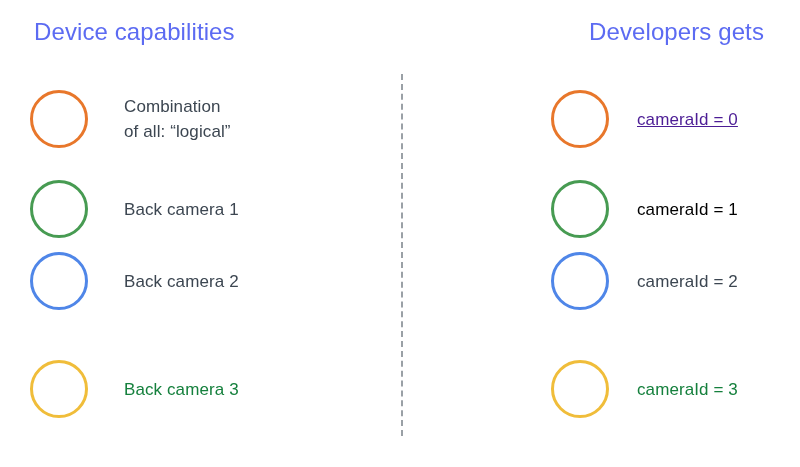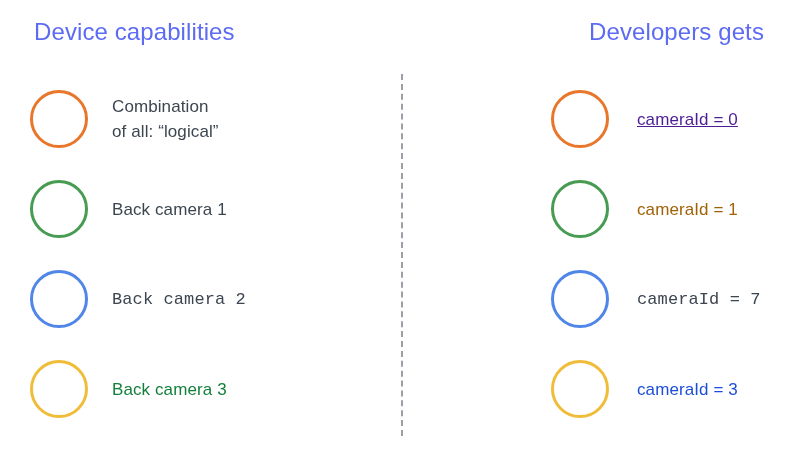--- a/index.html
+++ b/index.html
@@ -55,34 +55,34 @@
     position: absolute;
     display: flex;
     align-items: center;
     height: 58px;
   }
   .column.left  .row { left: 30px;  }
   .column.right .row { left: 111px; }
 
   .row.r0 { top: 90px;  }
   .row.r1 { top: 180px; }
-  .row.r2 { top: 270px; font-family: Liberation Mono, monospace; }
+  .row.r2 { top: 252px; }
   .row.r3 { top: 360px; }
 
   .circle {
     width: 58px;
     height: 58px;
     border-radius: 50%;
     border: 3px solid #000;
     background: transparent;
     flex: 0 0 auto;
   }
 
   .row-label {
-    margin-left: 24px;
+    margin-left: 36px;
     font-size: 17px;
     line-height: 25px;
     color: #3c4651;
     white-space: pre-line;
     letter-spacing: 0.1px;
   }
   .column.right .row-label { margin-left: 28px; }
 </style>
 </head>
 <body>
@@ -115,25 +115,25 @@
     </div>
   </div>
 
   <div class="column right">
     <div class="row r0">
       <div class="circle" style="border-color: rgb(232, 119, 43);"></div>
       <div class="row-label" style="color: #4c1d95; text-decoration: underline;">cameraId = 0</div>
     </div>
     <div class="row r1">
       <div class="circle" style="border-color: rgb(71, 155, 82);"></div>
-      <div class="row-label" style="color: #a16207;">cameraId = 1</div>
+      <div class="row-label" style="color: #000000;">cameraId = 1</div>
     </div>
     <div class="row r2">
       <div class="circle" style="border-color: rgb(79, 134, 232);"></div>
-      <div class="row-label" style="color: rgb(60, 70, 81);">cameraId = 7</div>
+      <div class="row-label" style="color: rgb(60, 70, 81);">cameraId = 2</div>
     </div>
     <div class="row r3">
       <div class="circle" style="border-color: rgb(240, 189, 58);"></div>
-      <div class="row-label" style="color: #1d4ed8;">cameraId = 3</div>
+      <div class="row-label" style="color: #15803d;">cameraId = 3</div>
     </div>
   </div>
 
 </div>
 
 </body></html>

